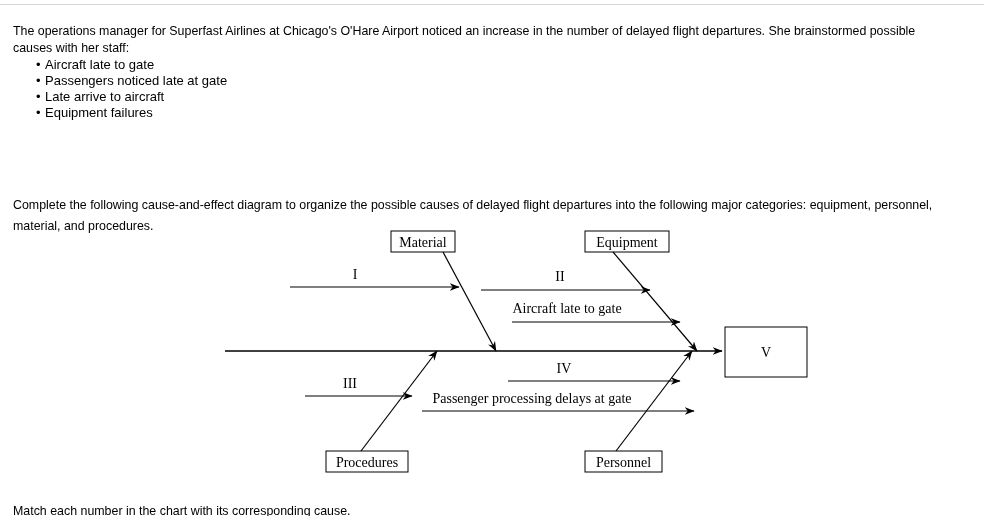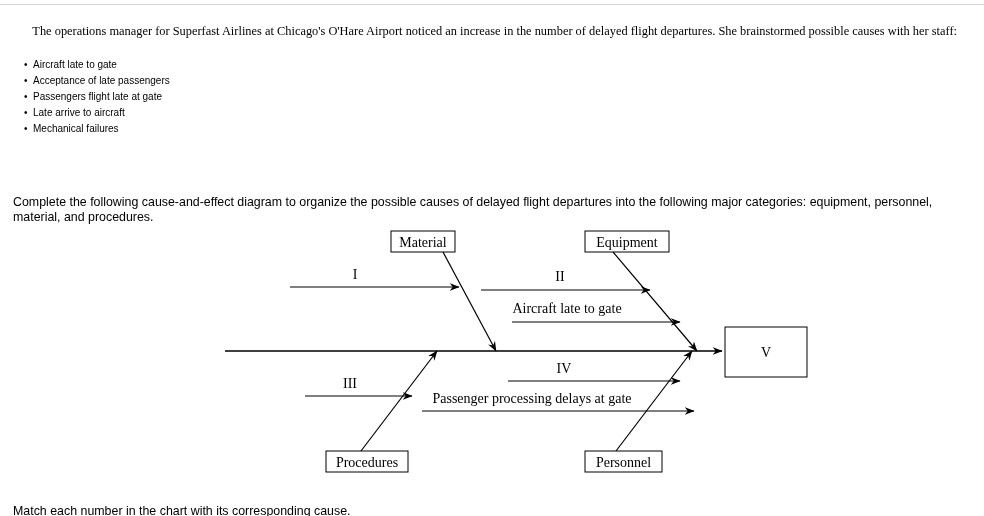--- a/index.html
+++ b/index.html
@@ -29,45 +29,44 @@
     top: 0;
     width: 984px;
   }
   .intro {
     position: absolute;
     left: 13px;
     top: 11px;
     width: 944px;
     font-size: 12.4px;
     line-height: 16.5px;
-    font-family: Liberation Serif, serif;
-    text-align: right;
+    font-family: Liberation Sans, sans-serif;
   }
   .bullets {
     position: absolute;
-    left: 24px;
+    left: 36px;
     top: 57px;
     width: 500px;
-    font-size: 10px;
+    font-size: 13px;
     line-height: 16px;
   }
   .bullets .bullet-row {
     white-space: nowrap;
   }
   .bullets .dot {
     display: inline-block;
     width: 9px;
   }
   .instruction {
     position: absolute;
     left: 13px;
     top: 183px;
     width: 944px;
     font-size: 12.4px;
-    line-height: 15px;
+    line-height: 21px;
   }
   .closing {
     position: absolute;
     left: 13px;
     top: 491px;
     width: 700px;
     font-size: 12.4px;
     line-height: 16px;
   }
   .diagram-wrap {
@@ -121,24 +120,23 @@
 <body>
 
 <div class="top-rule"></div>
 
 <div class="content">
 
   <p class="intro">The operations manager for Superfast Airlines at Chicago's O'Hare Airport noticed an increase in the number of delayed flight departures. She brainstormed possible causes with her staff:</p>
 
   <div class="bullets">
       <div class="bullet-row"><span class="dot">•</span><span>Aircraft late to gate</span></div>
-      <div class="bullet-row"><span class="dot">•</span><span>Acceptance of late passengers</span></div>
-      <div class="bullet-row"><span class="dot">•</span><span>Passengers flight late at gate</span></div>
+      <div class="bullet-row"><span class="dot">•</span><span>Passengers noticed late at gate</span></div>
       <div class="bullet-row"><span class="dot">•</span><span>Late arrive to aircraft</span></div>
-      <div class="bullet-row"><span class="dot">•</span><span>Mechanical failures</span></div>
+      <div class="bullet-row"><span class="dot">•</span><span>Equipment failures</span></div>
     </div>
 
   <p class="instruction">Complete the following cause-and-effect diagram to organize the possible causes of delayed flight departures into the following major categories: equipment, personnel, material, and procedures.</p>
 
   <div class="diagram-wrap">
     <svg class="fishbone" width="984" height="262" viewBox="0 0 984 262">
       <defs>
         <marker id="ah" markerWidth="11" markerHeight="11" refX="9.4" refY="4.2" orient="auto" markerUnits="userSpaceOnUse">
           <path d="M0,0.3 L10,4.2 L0,8.1 L3.1,4.2 Z" fill="#000000"></path>
         </marker>

